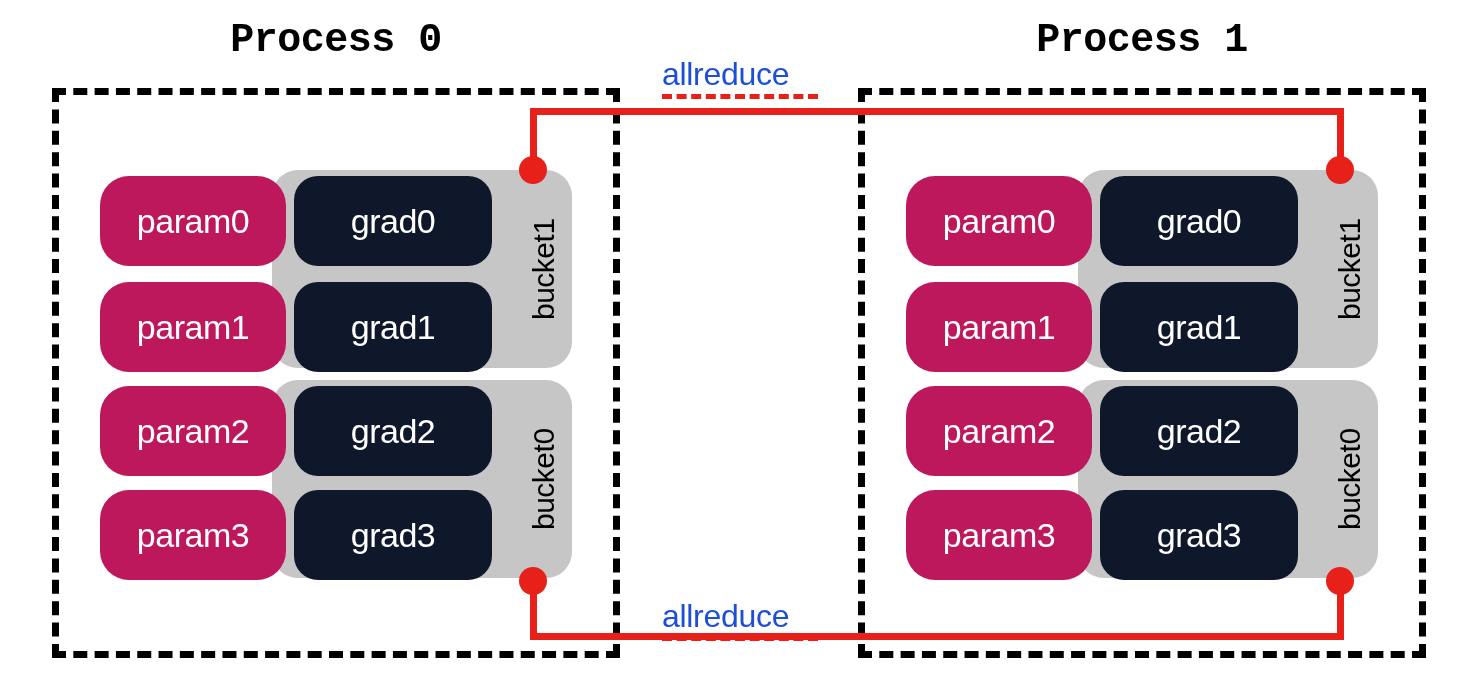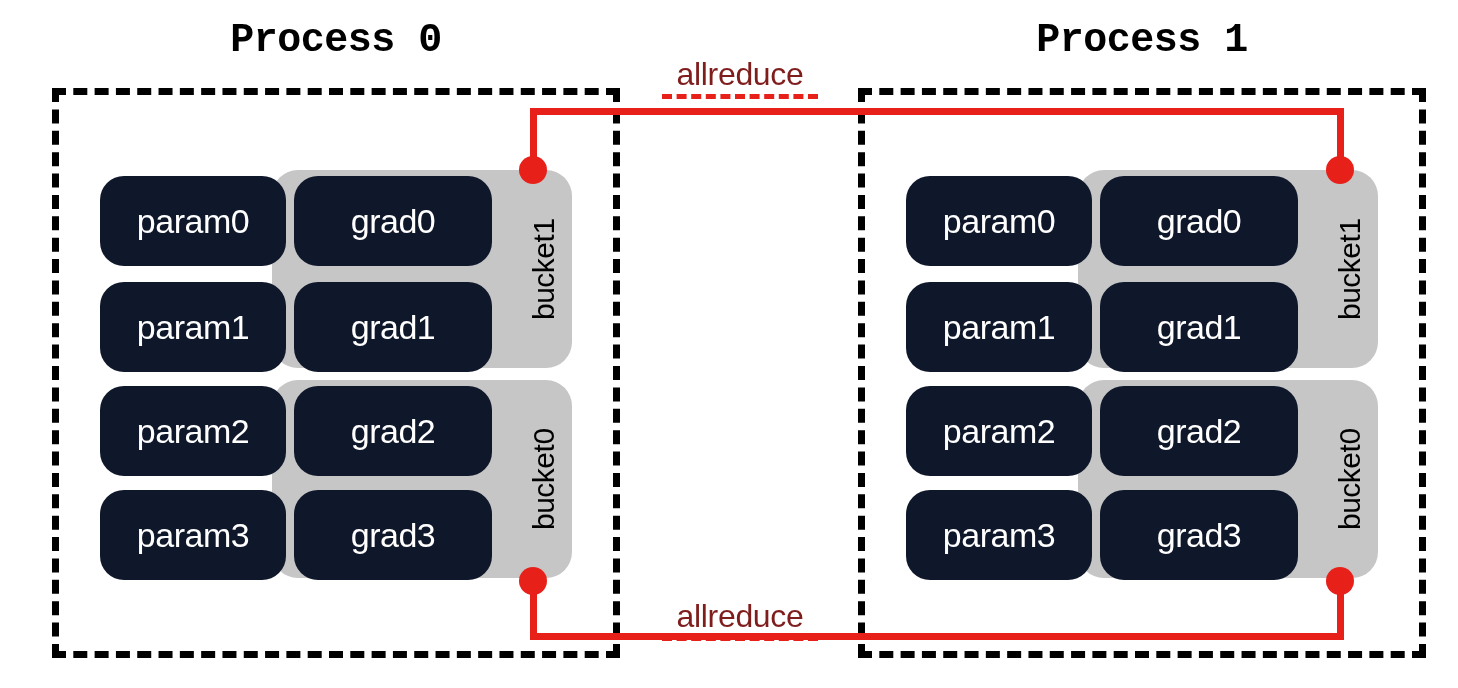--- a/index.html
+++ b/index.html
@@ -74,42 +74,41 @@
     border-radius: 24px;
     display: flex;
     align-items: center;
     justify-content: center;
     color: #ffffff;
     font-size: 34px;
     box-sizing: border-box;
     white-space: nowrap;
     letter-spacing: -0.5px;
   }
-  .pill.param { background: #0f172a; }
+  .pill.param { background: #be185d; border-radius: 29px; }
   .pill.grad  { background: #0f172a; }
 
   
   .wire {
     position: absolute;
     background: #e8201a;
   }
   .wire-h { height: 7px; }
   .wire-v { width: 7px; }
   .dot {
     position: absolute;
     width: 28px;
     height: 28px;
     border-radius: 50%;
     background: #e8201a;
   }
   .allreduce-label {
     position: absolute;
     font-size: 32px;
-    color: #7f1d1d;
-    text-align: center;
+    color: #1d4ed8;
     white-space: nowrap;
     border-bottom: 5px dashed #e8201a;
     padding-bottom: 1px;
     letter-spacing: -0.3px;
   }
 </style>
 </head>
 <body>
 
 <div id="canvas">

